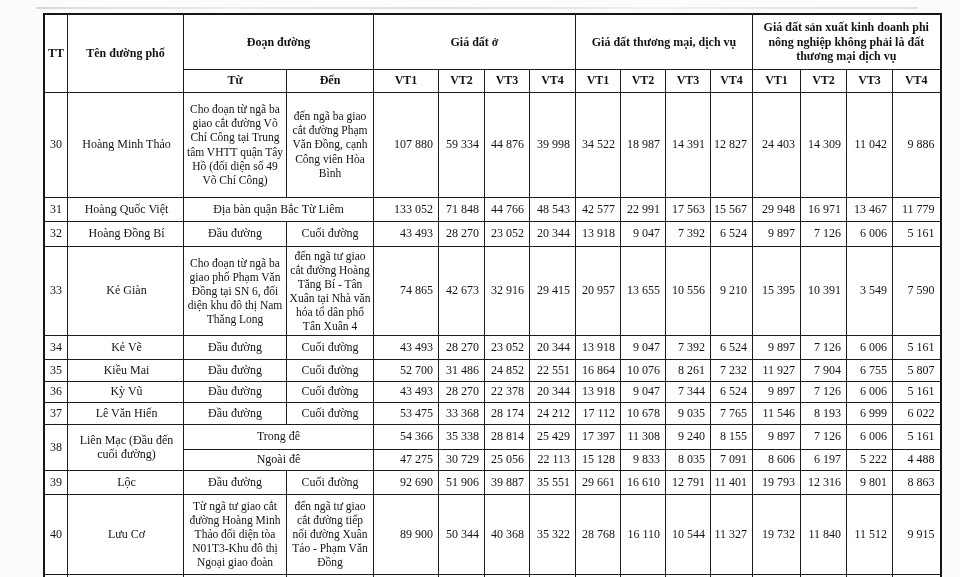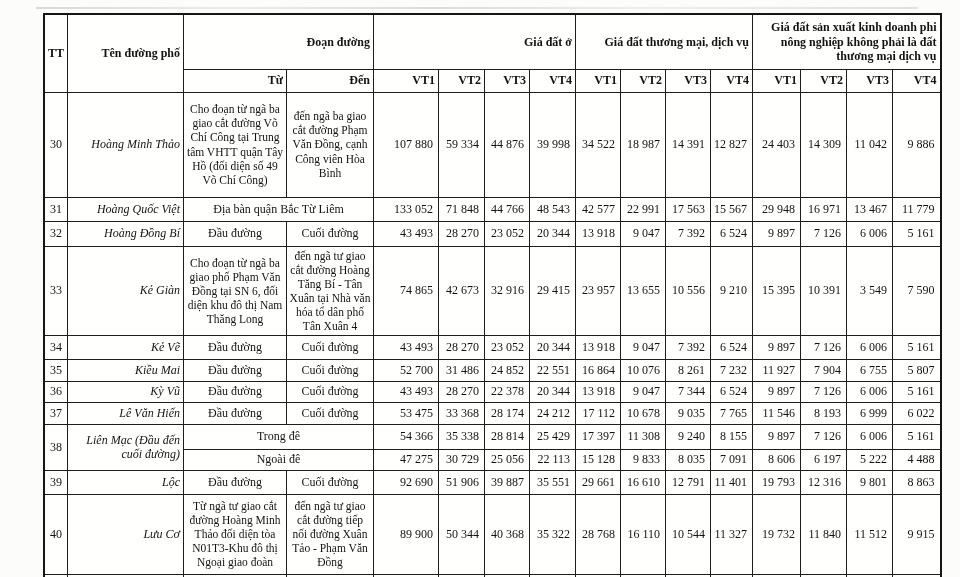--- a/index.html
+++ b/index.html
@@ -29,23 +29,23 @@
   }
   .price th, .price td {
     border: 1px solid #1d1d1d;
     padding: 1px 3px;
     font-size: 12px;
     line-height: 1.2;
     text-align: center;
     vertical-align: middle;
     overflow: hidden;
   }
-  .price thead th { font-weight: bold; padding: 2px 3px; text-align: right; }
+  .price thead th { font-weight: bold; padding: 2px 3px; }
   td.num { text-align: right; padding-right: 5px; white-space: nowrap; }
-  td.name { text-align: right; padding-left: 5px; font-style: italic; }
+  td.name { text-align: center; padding-left: 5px; }
   td.longtext { font-size: 11.5px; line-height: 1.22; padding: 2px 2px; }
 </style>
 </head>
 <body>
 
 <div class="page">
   <div class="artifact-top"></div>
   <div class="artifact-corner"></div>
 
   <table class="price">
@@ -149,21 +149,21 @@
       </tr>
       <tr style="height:67px">
         <td>33</td>
         <td class="name">Kẻ Giàn</td>
         <td class="longtext">Cho đoạn từ ngã ba giao phố Phạm Văn Đồng tại SN 6, đối diện khu đô thị Nam Thăng Long</td>
         <td class="longtext">đến ngã tư giao cắt đường Hoàng Tăng Bí - Tân Xuân tại Nhà văn hóa tổ dân phố Tân Xuân 4</td>
         <td class="num">74 865</td>
         <td class="num">42 673</td>
         <td class="num">32 916</td>
         <td class="num">29 415</td>
-        <td class="num">23 957</td>
+        <td class="num">20 957</td>
         <td class="num">13 655</td>
         <td class="num">10 556</td>
         <td class="num">9 210</td>
         <td class="num">15 395</td>
         <td class="num">10 391</td>
         <td class="num">3 549</td>
         <td class="num">7 590</td>
       </tr>
       <tr style="height:24px">
         <td>34</td>

